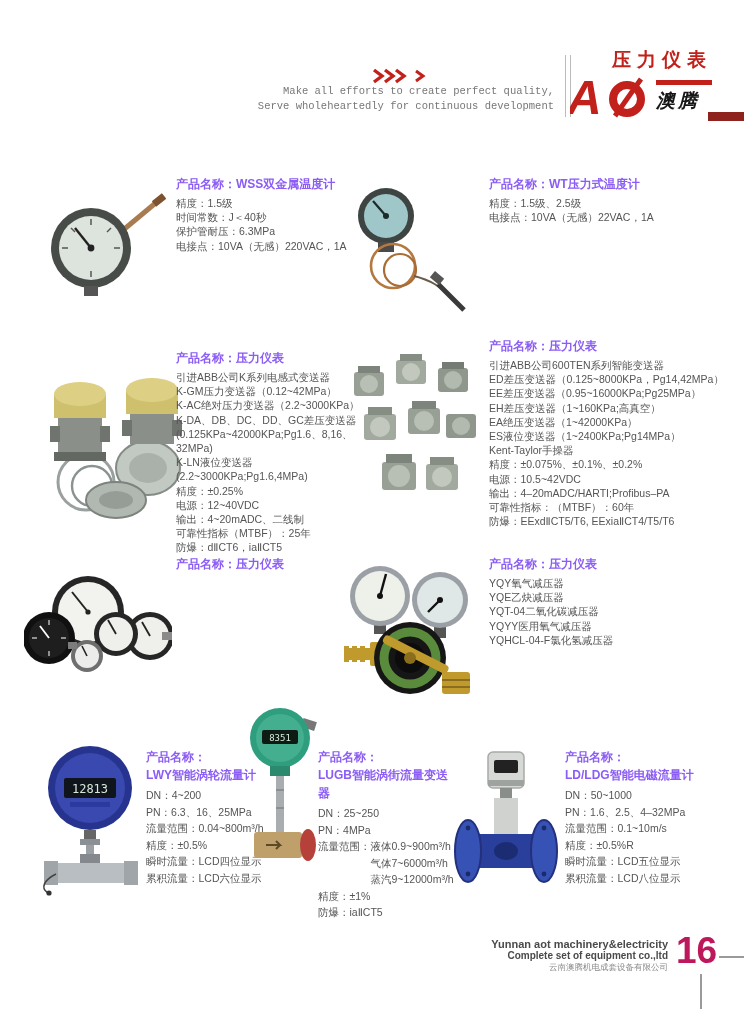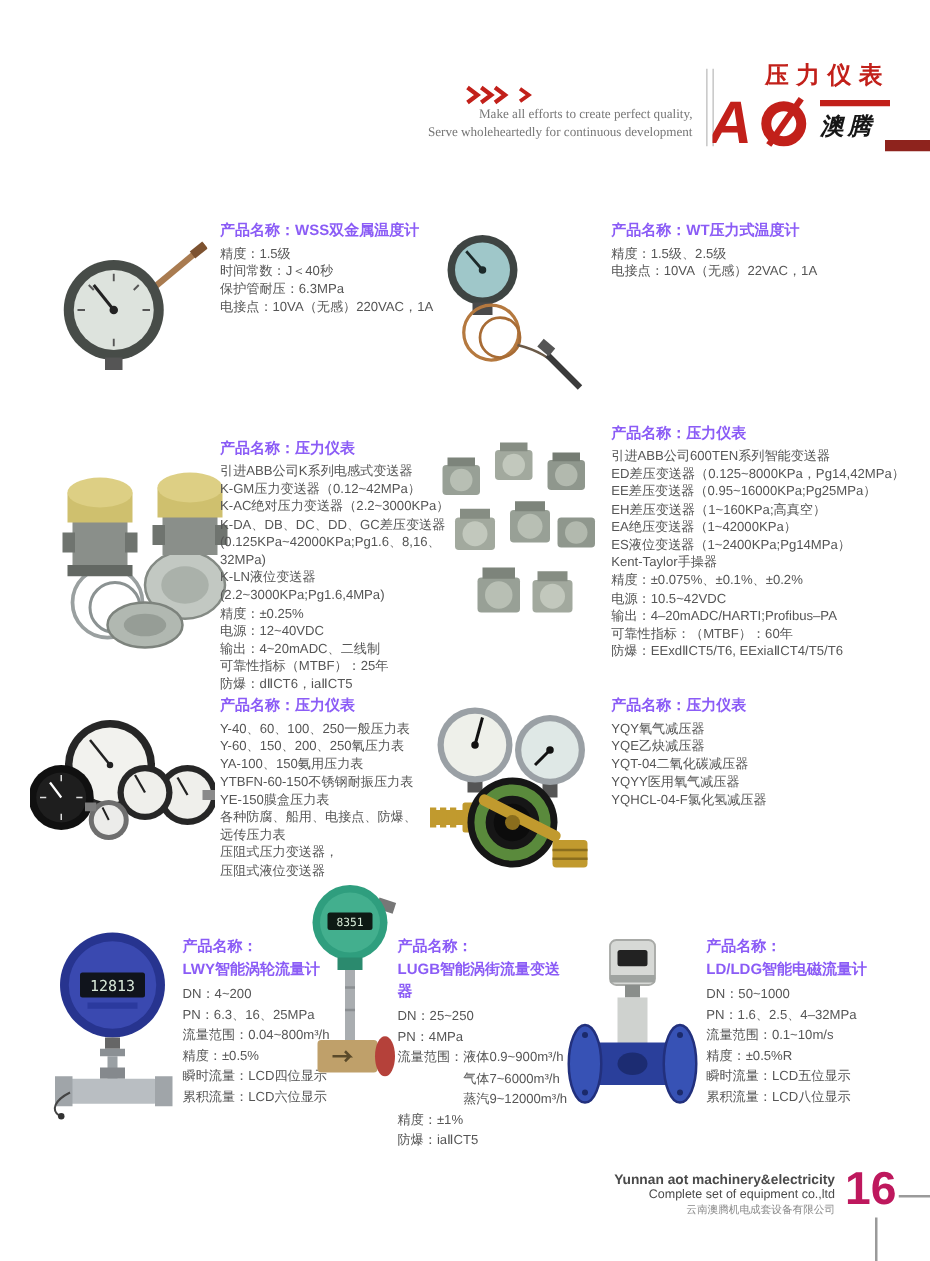--- a/index.html
+++ b/index.html
@@ -2,21 +2,21 @@
 <html><head>
 <meta charset="utf-8">
 <style>
   html,body{margin:0;padding:0;background:#e8e8e8;}
   .page{position:relative;width:744px;height:1009px;background:#ffffff;margin:0 auto;
         font-family:"Liberation Sans",sans-serif;overflow:hidden;}
   
   .cat-title{position:absolute;right:32px;top:47px;font-size:19px;font-weight:bold;
              color:#c2201a;letter-spacing:6px;white-space:nowrap;text-align:center;}
   .slogan{position:absolute;right:190px;top:84px;text-align:right;color:#777;
-          font-family:Liberation Serif, serif;font-size:10.5px;line-height:15px;white-space:nowrap;margin-left:32px;}
+          font-family:Liberation Mono, monospace;font-size:10.5px;line-height:15px;white-space:nowrap;margin-left:32px;}
   .hdr-divider{position:absolute;left:565px;top:55px;height:62px;width:4px;
                border-left:1px solid #bbb;border-right:1px solid #bbb;}
   .chevrons{position:absolute;left:372px;top:68px;}
   .logo-wrap{position:absolute;right:32px;top:74px;display:flex;align-items:flex-start;}
   .logo-right{display:flex;flex-direction:column;margin-left:2px;font-style:italic;}
   .logo-bar{width:56px;height:5px;background:#c2201a;margin:6px 0 3px 0;}
   .logo-cn{font-size:19px;font-weight:bold;color:#161616;letter-spacing:3px;white-space:nowrap;}
   .hdr-redblock{position:absolute;right:0;top:112px;width:36px;height:9px;background:#8e231d;}
   
   .tblock{position:absolute;}
@@ -24,21 +24,21 @@
   .specs{margin-top:3px;}
   .spec-line{font-size:10.5px;color:#555;line-height:14.2px;white-space:pre-wrap;}
   .tblock--bottom .spec-line{line-height:16.5px;}
   .tblock--bottom .heading-line{line-height:18px;}
   
   .photo{position:absolute;}
   .photo svg{display:block;width:100%;height:100%;}
   
   .footer-co{position:absolute;right:76px;top:938px;text-align:right;color:#4a4a4a;white-space:nowrap;}
   .footer-co .en1{font-size:11px;font-weight:bold;line-height:12px;}
-  .footer-co .en2{font-size:10px;font-weight:normal;line-height:12px;}
+  .footer-co .en2{font-size:10px;font-weight:bold;line-height:12px;}
   .footer-co .cn{font-size:8.5px;color:#8a8a8a;line-height:11px;}
   .page-num{position:absolute;left:676px;top:930px;font-size:37px;font-weight:bold;color:#be185d;}
   .footer-hline{position:absolute;left:719px;top:956px;width:25px;height:2px;background:#9a9a9a;}
   .footer-vline{position:absolute;left:700px;top:974px;width:2px;height:35px;background:#9a9a9a;}
 </style>
 </head>
 <body>
 
 <div class="page">
 
@@ -253,31 +253,20 @@
       </g>
       <line x1="25" y1="68" x2="16" y2="56" stroke="#fff" stroke-width="1.8"></line>
       <rect x="44" y="72" width="9" height="7" fill="#7c7c7c"></rect>
     </svg>
   </div>
 
   <div class="tblock" style="left:176px;top:556px;width:200px;">
     <div>
         <div class="heading-line">产品名称：压力仪表</div>
       </div>
-    <div class="specs">
-        <div class="spec-line">Y-40、60、100、250一般压力表</div>
-        <div class="spec-line">Y-60、150、200、250氧压力表</div>
-        <div class="spec-line">YA-100、150氨用压力表</div>
-        <div class="spec-line">YTBFN-60-150不锈钢耐振压力表</div>
-        <div class="spec-line">YE-150膜盒压力表</div>
-        <div class="spec-line">各种防腐、船用、电接点、防爆、</div>
-        <div class="spec-line">远传压力表</div>
-        <div class="spec-line">压阻式压力变送器，</div>
-        <div class="spec-line">压阻式液位变送器</div>
-      </div>
   </div>
 
   <div class="photo" style="left:342px;top:554px;width:134px;height:152px;">
     <svg viewBox="0 0 134 152">
       <rect x="32" y="66" width="12" height="14" fill="#555"></rect>
       <rect x="92" y="70" width="12" height="14" fill="#555"></rect>
       <circle cx="38" cy="42" r="30" fill="#9aa0a5"></circle>
         <circle cx="38" cy="42" r="25" fill="#eef0ea"></circle>
       <line x1="38" y1="42" x2="44" y2="20" stroke="#111" stroke-width="2.4"></line>
         <circle cx="38" cy="42" r="3" fill="#111"></circle>

